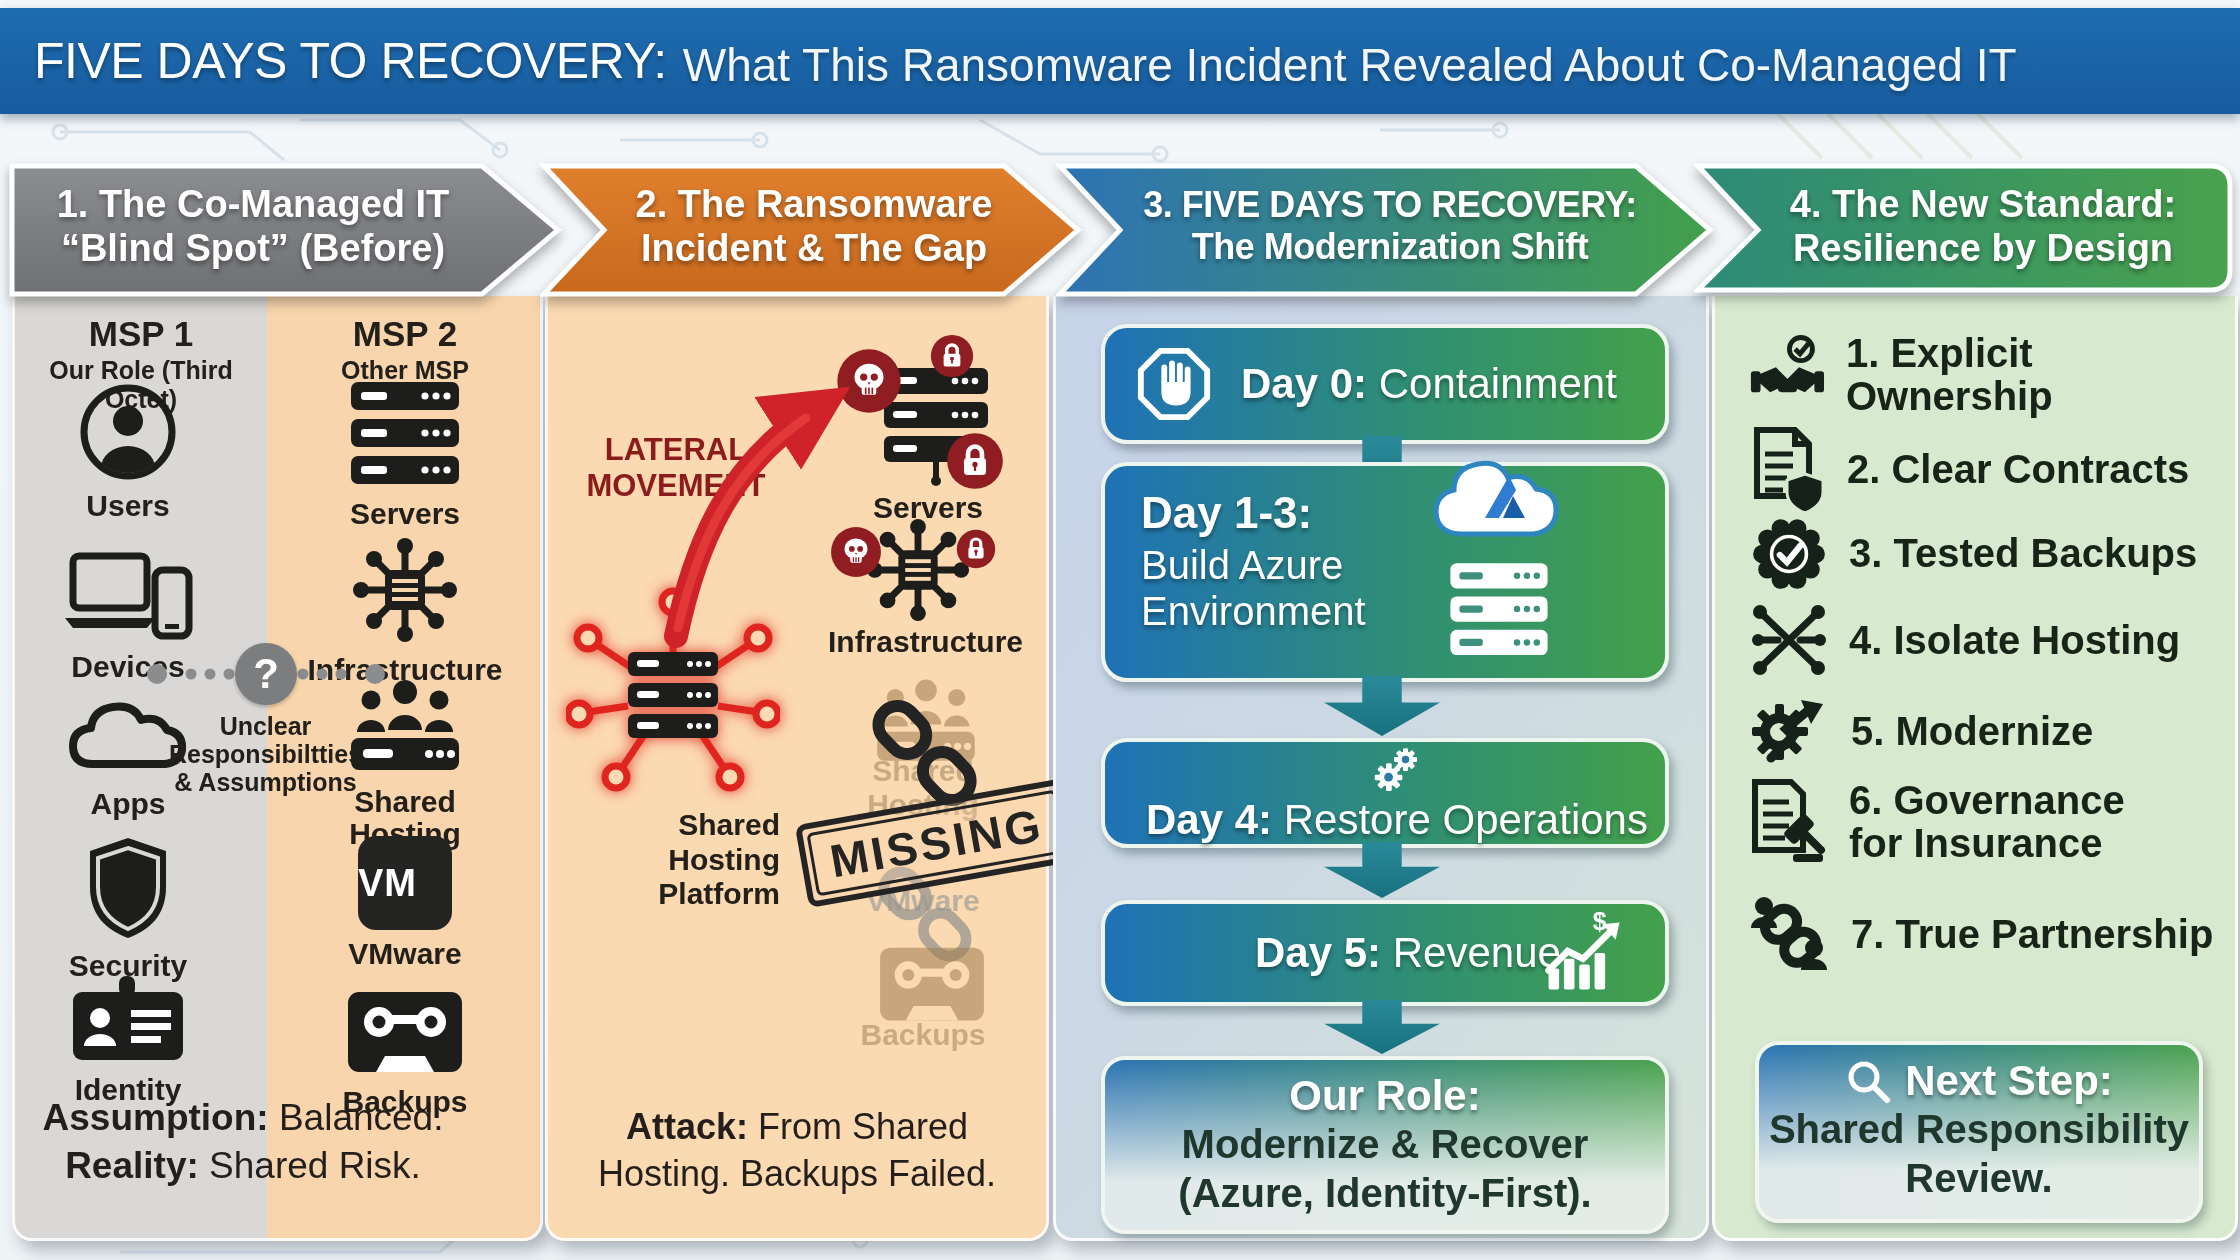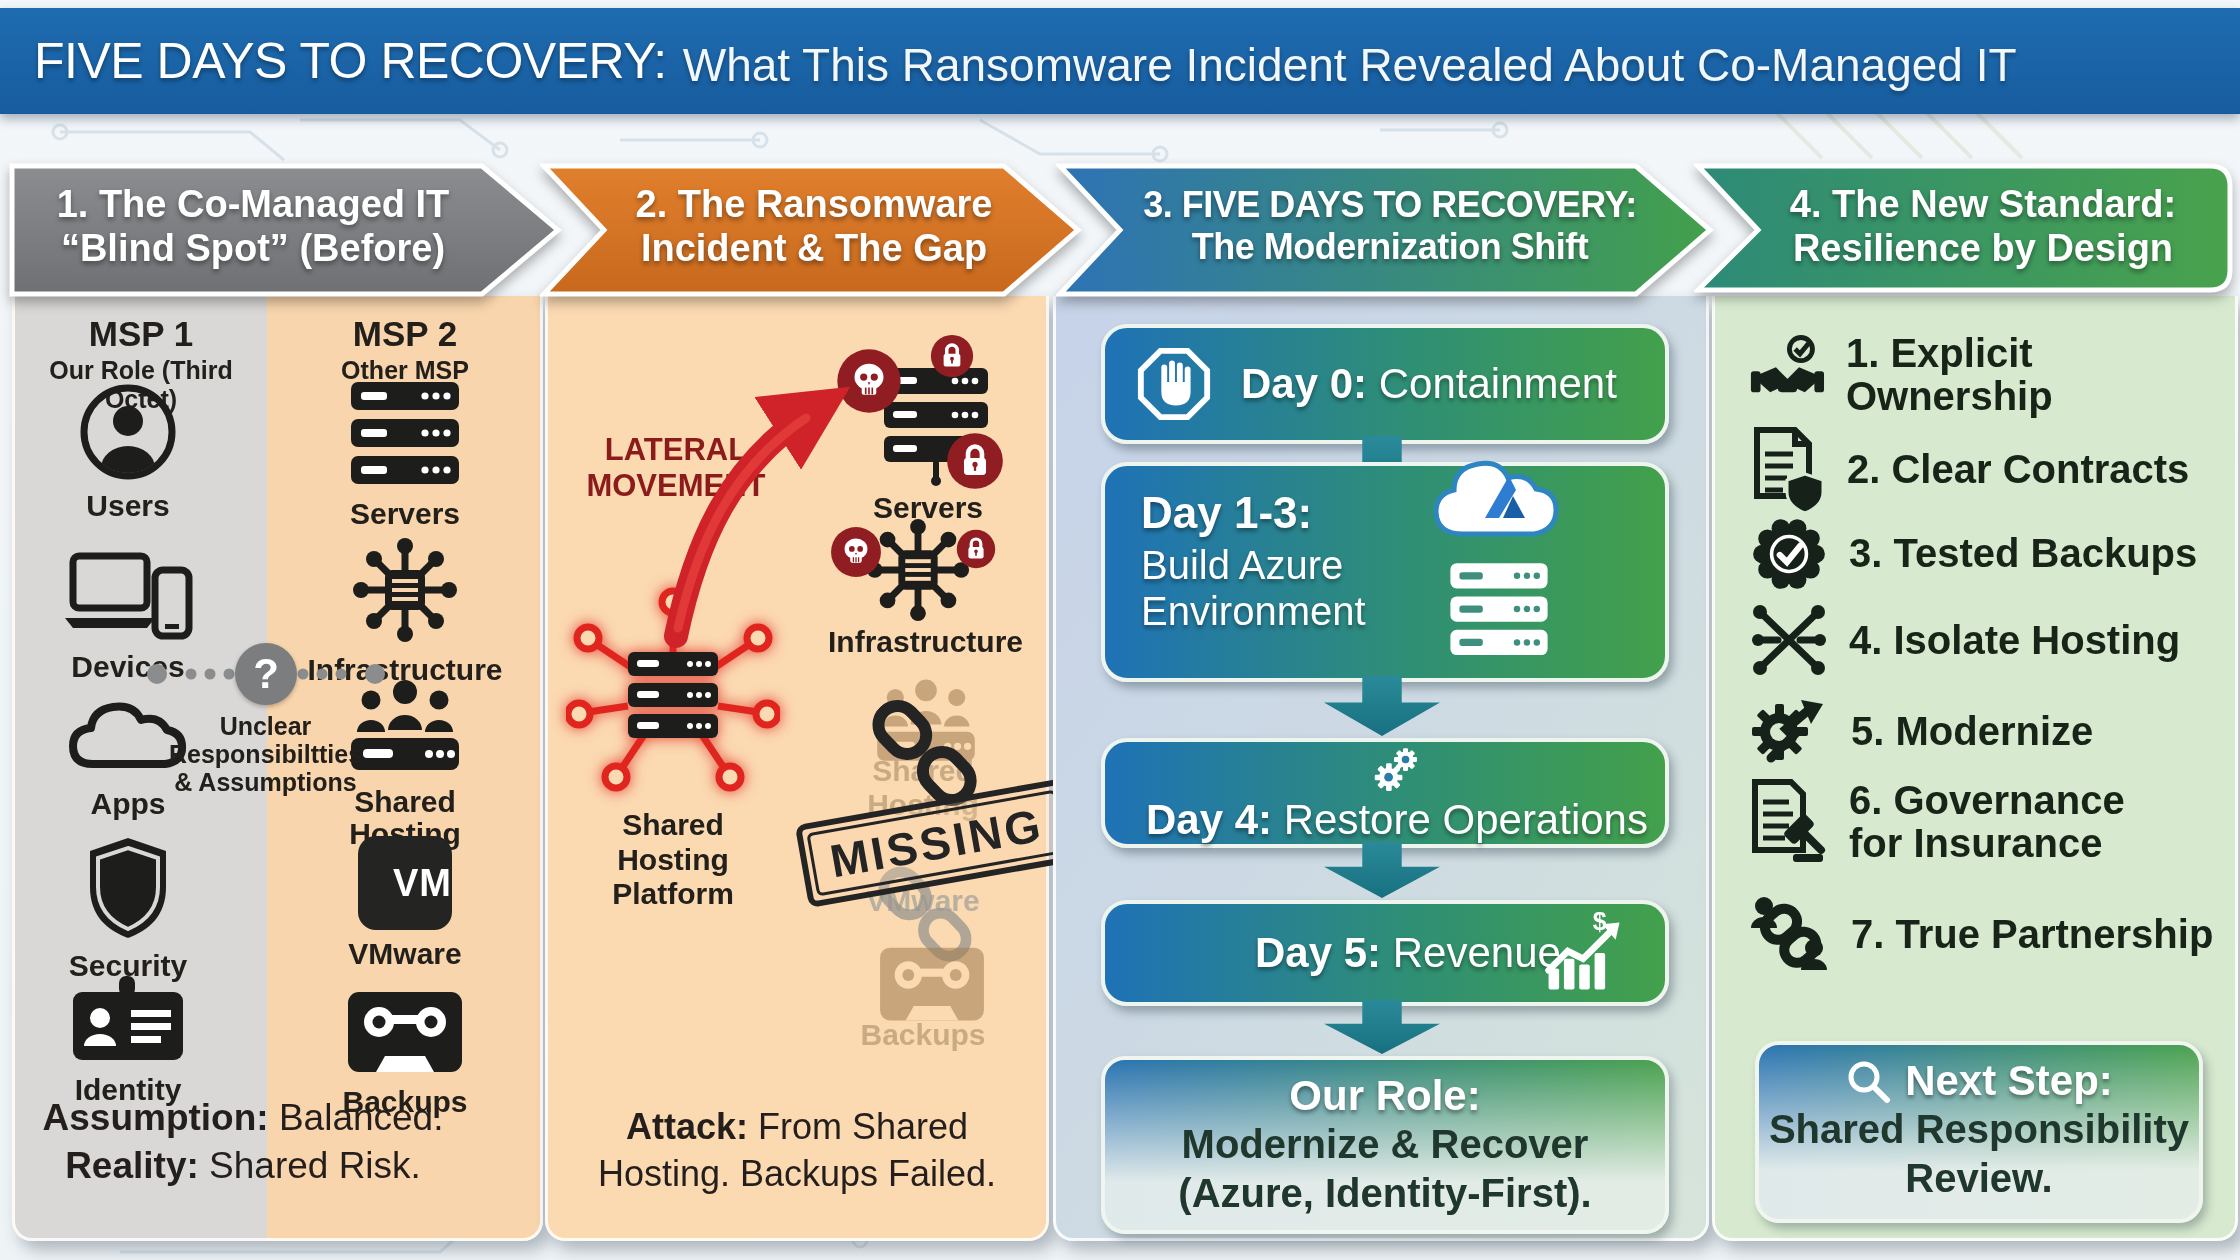--- a/index.html
+++ b/index.html
@@ -282,21 +282,21 @@
           <rect x="8" y="64" width="108" height="32" rx="8"></rect>
         </g>
         <rect x="20" y="75" width="30" height="9" rx="4" fill="#fff"></rect>
         <circle cx="86" cy="80" r="4" fill="#fff"></circle>
           <circle cx="97" cy="80" r="4" fill="#fff"></circle>
           <circle cx="108" cy="80" r="4" fill="#fff"></circle>
       </svg>
       <div class="lbl">Shared Hosting</div>
     </div>
     <div class="item" style="left:290px;top:540px;width:200px;">
-      <div style="width:94px;height:94px;border-radius:18px;background:#242422;display:flex;align-items:center;justify-content:flex-end;">
+      <div style="width:94px;height:94px;border-radius:18px;background:#242422;display:flex;align-items:center;justify-content:flex-start;">
         <span style="color:#fff;font-size:38px;font-weight:800;letter-spacing:1px;">VM</span>
       </div>
       <div class="lbl">VMware</div>
     </div>
     <div class="item" style="left:290px;top:692px;width:200px;">
       <svg width="122" height="90" viewBox="0 0 122 90">
         <rect x="4" y="4" width="114" height="80" rx="11" fill="#1d1d1b"></rect>
         <circle cx="35" cy="34" r="15" fill="#fff"></circle>
           <circle cx="35" cy="34" r="6.5" fill="#1d1d1b"></circle>
         <circle cx="87" cy="34" r="15" fill="#fff"></circle>
@@ -528,21 +528,21 @@
             <circle cx="142" cy="80" r="3"></circle>
           <circle cx="124" cy="111" r="3"></circle>
             <circle cx="133" cy="111" r="3"></circle>
             <circle cx="142" cy="111" r="3"></circle>
           <circle cx="124" cy="142" r="3"></circle>
             <circle cx="133" cy="142" r="3"></circle>
             <circle cx="142" cy="142" r="3"></circle>
         </g>
       </svg>
     </div>
-    <div class="abs" style="left:18px;top:512px;width:214px;font-size:30px;font-weight:800;color:#23201c;text-align:center;line-height:1.15;">Shared Hosting Platform</div>
+    <div class="abs" style="left:18px;top:512px;width:214px;font-size:30px;font-weight:800;color:#23201c;text-align:right;line-height:1.15;">Shared Hosting Platform</div>
 
     <div class="footline" style="left:14px;top:808px;width:470px;font-size:36px;">
       <b>Attack:</b><span> From Shared Hosting. Backups Failed.</span>
     </div>
   </section>
 
   <section class="panel p3">
 
     <div class="pill" style="left:45px;top:28px;width:560px;height:112px;">
       <svg style="margin-left:30px;" width="78" height="78" viewBox="0 0 80 80">

